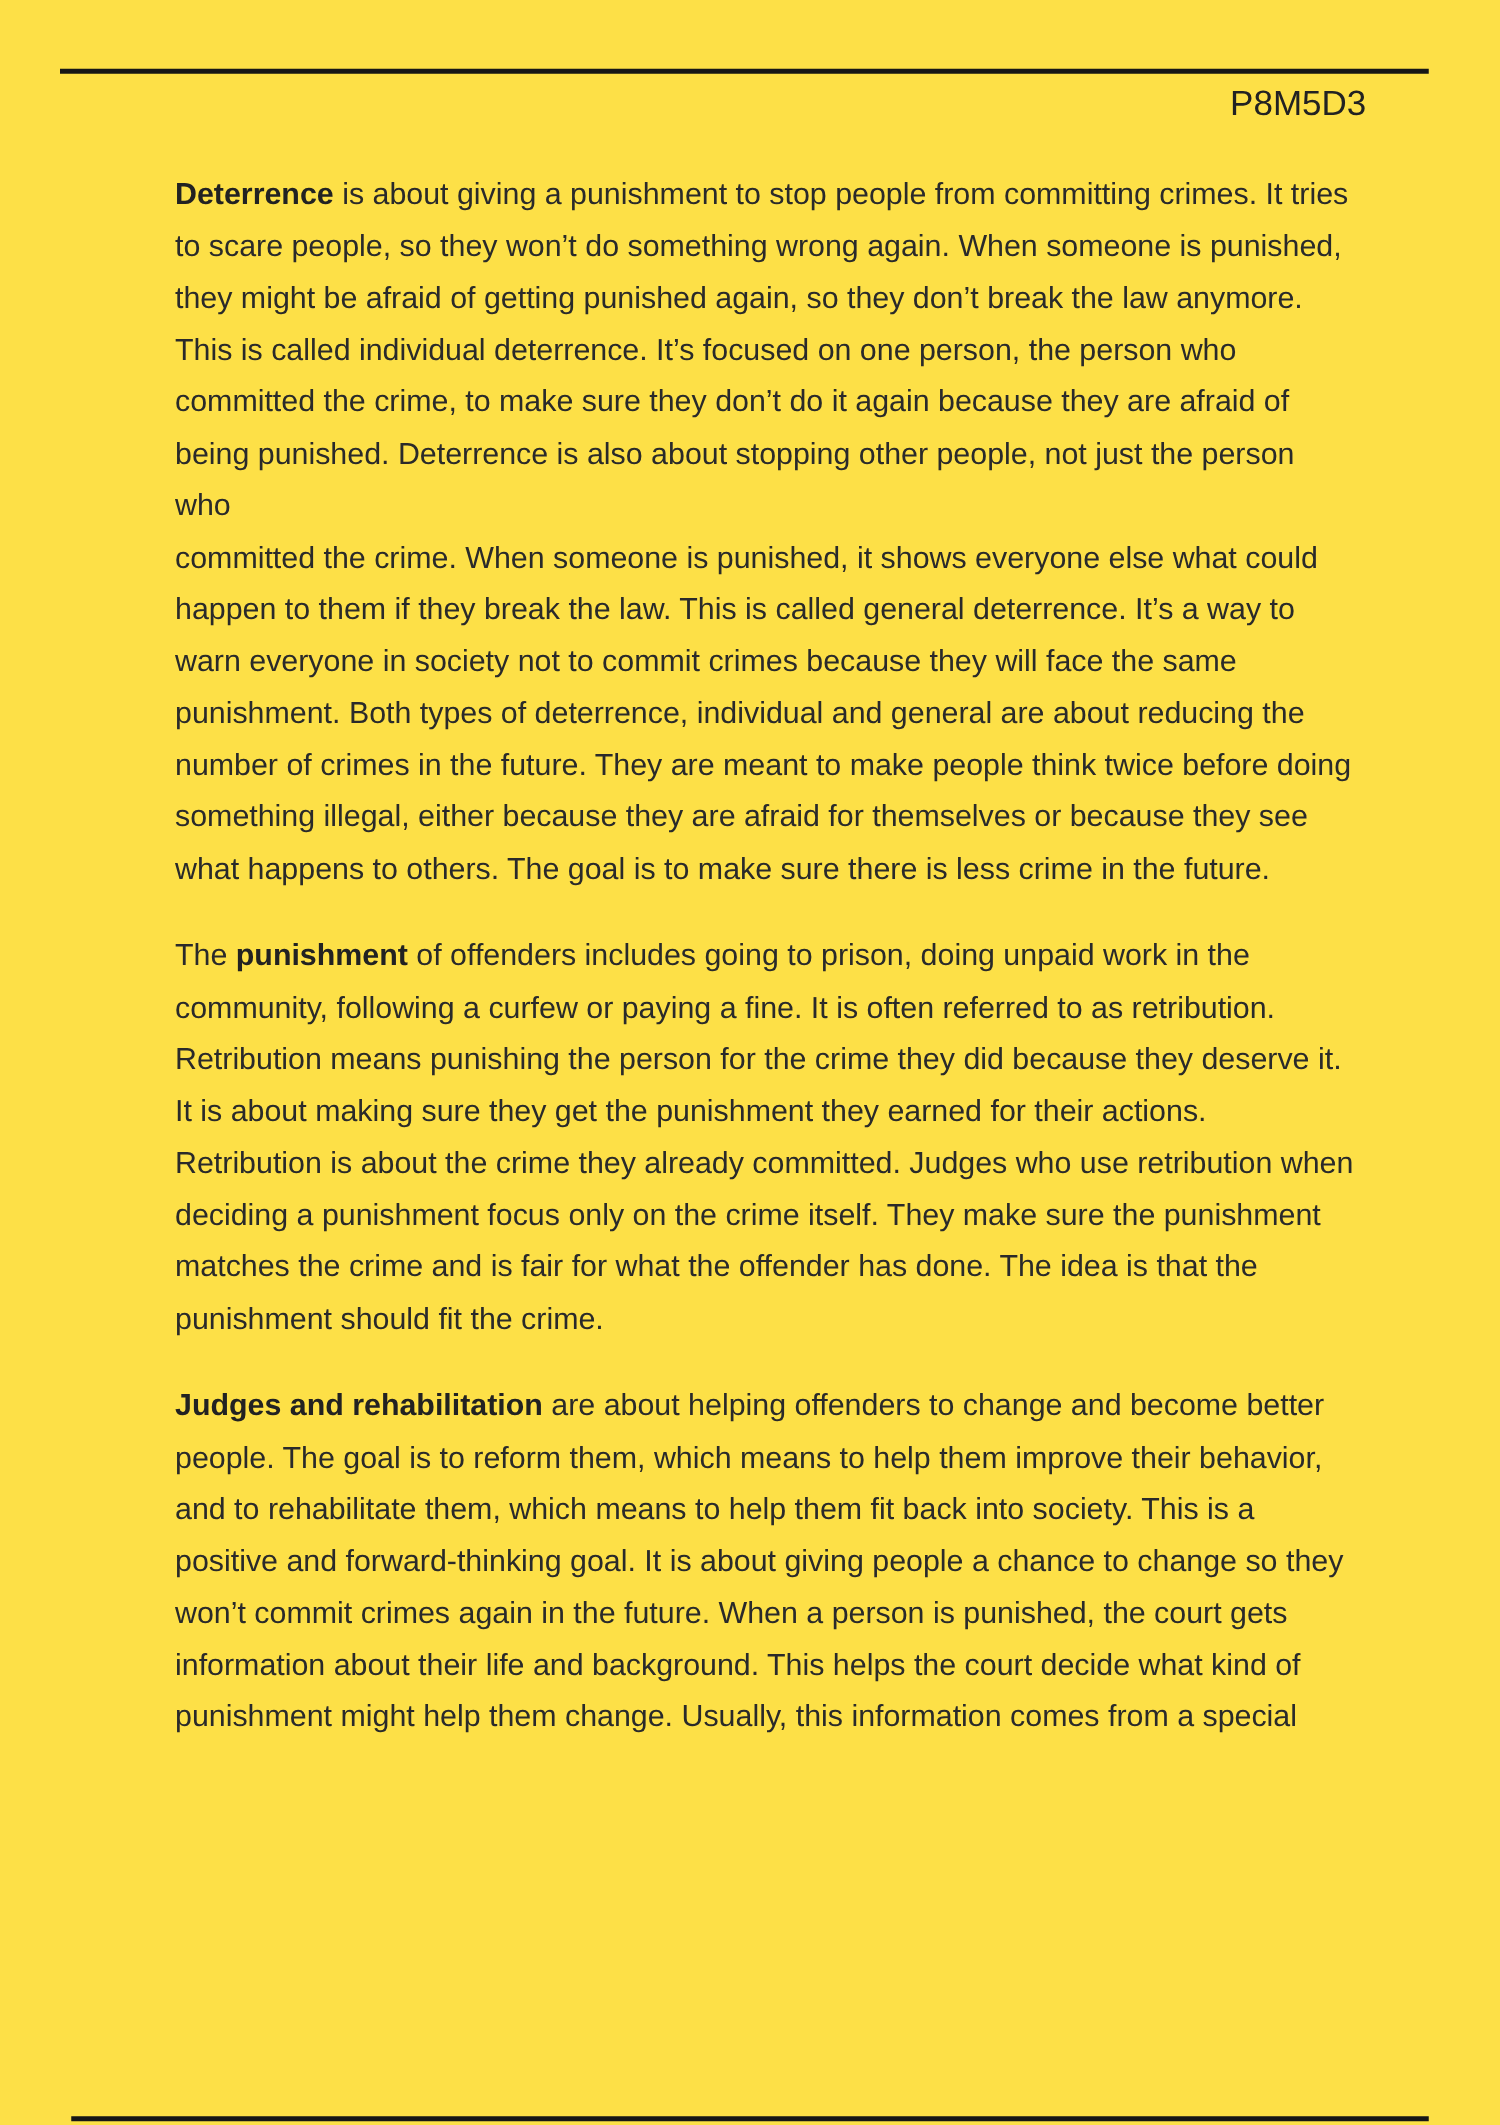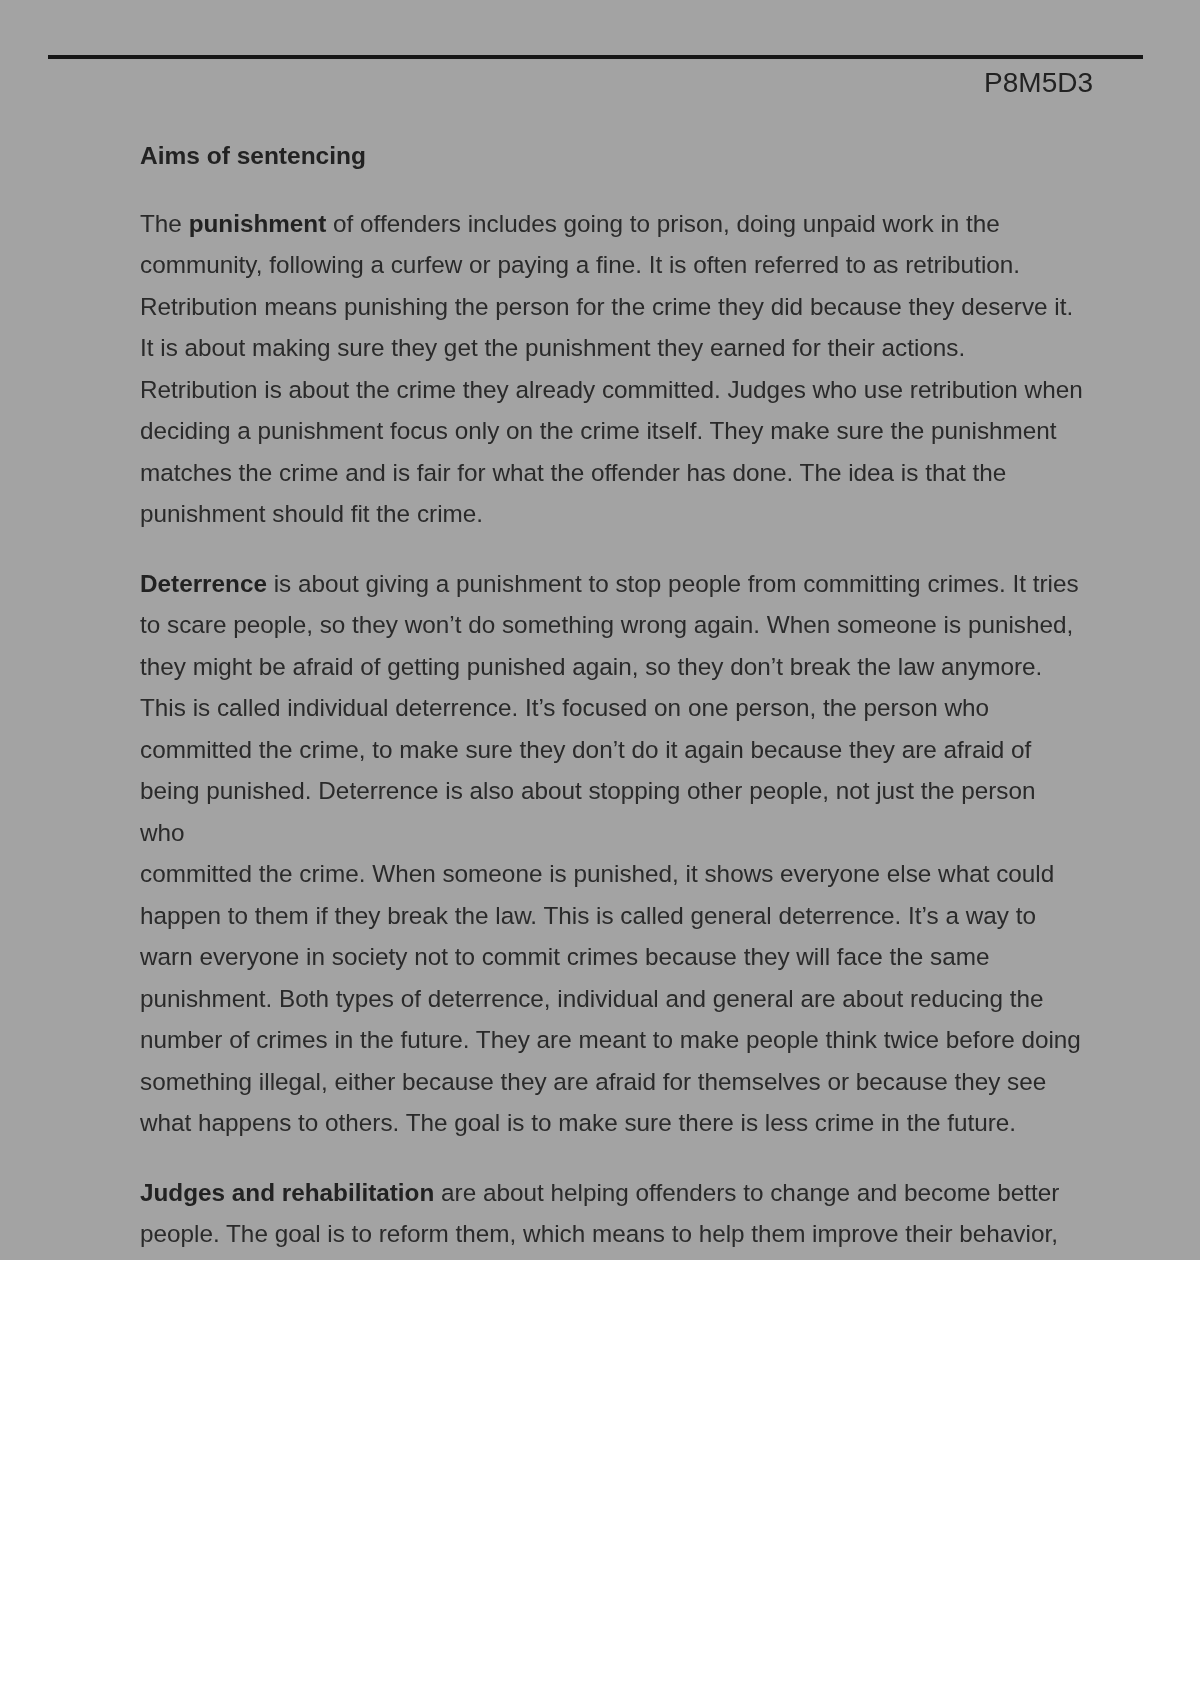--- a/index.html
+++ b/index.html
@@ -1,21 +1,21 @@
 <!DOCTYPE html>
 <html><head>
 <meta charset="utf-8">
 <style>
   * { margin: 0; padding: 0; box-sizing: border-box; }
   html, body { background: #ffffff; }
   .page {
     position: relative;
     width: 1200px;
-    height: 1260px;
-    background: #a3a3a3;
+    height: 1700px;
+    background: #fde047;
     overflow: hidden;
     font-family: "Liberation Sans", sans-serif;
     color: #2a2a2a;
   }
   .rule {
     position: absolute;
     height: 4px;
     background: #161616;
   }
   .rule-top { left: 48px; top: 55px; width: 1095px; }
@@ -51,45 +51,44 @@
   .para strong { font-weight: bold; color: #222222; }
 </style>
 </head>
 <body>
 
 <div class="page">
   <div class="rule rule-top"></div>
   <div class="header-code">P8M5D3</div>
 
   <div class="content">
-    <h1 class="doc-title">Aims of sentencing</h1>
-
-    <p class="para"><span>The </span><strong>punishment</strong><span> of offenders includes going to prison, doing unpaid work in the
-community, following a curfew or paying a fine. It is often referred to as retribution.
-Retribution means punishing the person for the crime they did because they deserve it.
-It is about making sure they get the punishment they earned for their actions.
-Retribution is about the crime they already committed. Judges who use retribution when
-deciding a punishment focus only on the crime itself. They make sure the punishment
-matches the crime and is fair for what the offender has done. The idea is that the
-punishment should fit the crime.</span></p>
 
     <p class="para"><span></span><strong>Deterrence</strong><span> is about giving a punishment to stop people from committing crimes. It tries
 to scare people, so they won’t do something wrong again. When someone is punished,
 they might be afraid of getting punished again, so they don’t break the law anymore.
 This is called individual deterrence. It’s focused on one person, the person who
 committed the crime, to make sure they don’t do it again because they are afraid of
 being punished. Deterrence is also about stopping other people, not just the person who
 committed the crime. When someone is punished, it shows everyone else what could
 happen to them if they break the law. This is called general deterrence. It’s a way to
 warn everyone in society not to commit crimes because they will face the same
 punishment. Both types of deterrence, individual and general are about reducing the
 number of crimes in the future. They are meant to make people think twice before doing
 something illegal, either because they are afraid for themselves or because they see
 what happens to others. The goal is to make sure there is less crime in the future.</span></p>
 
+    <p class="para"><span>The </span><strong>punishment</strong><span> of offenders includes going to prison, doing unpaid work in the
+community, following a curfew or paying a fine. It is often referred to as retribution.
+Retribution means punishing the person for the crime they did because they deserve it.
+It is about making sure they get the punishment they earned for their actions.
+Retribution is about the crime they already committed. Judges who use retribution when
+deciding a punishment focus only on the crime itself. They make sure the punishment
+matches the crime and is fair for what the offender has done. The idea is that the
+punishment should fit the crime.</span></p>
+
     <p class="para"><span></span><strong>Judges and rehabilitation</strong><span> are about helping offenders to change and become better
 people. The goal is to reform them, which means to help them improve their behavior,
 and to rehabilitate them, which means to help them fit back into society. This is a
 positive and forward-thinking goal. It is about giving people a chance to change so they
 won’t commit crimes again in the future. When a person is punished, the court gets
 information about their life and background. This helps the court decide what kind of
 punishment might help them change. Usually, this information comes from a special</span></p>
   </div>
 
   <div class="rule rule-bottom"></div>

